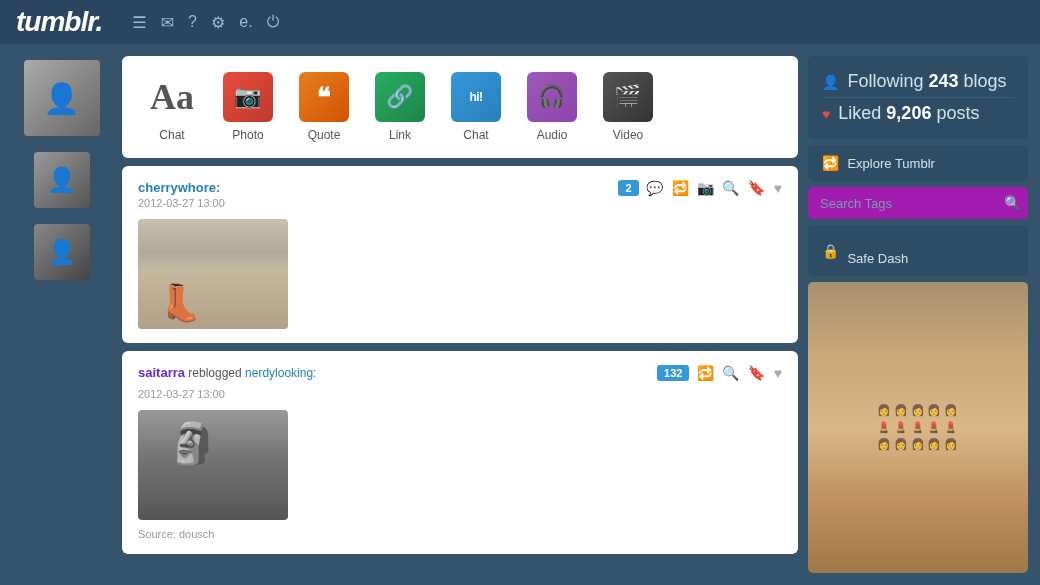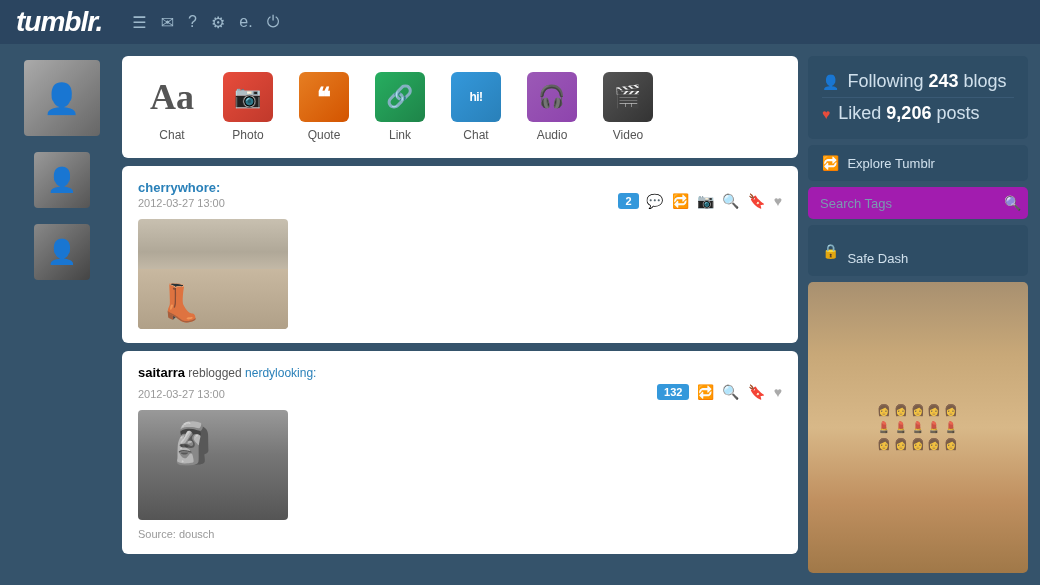--- a/index.html
+++ b/index.html
@@ -176,21 +176,21 @@
 
     
     .post-card {
       background: #fff;
       border-radius: 6px;
       padding: 14px 16px;
       color: #333;
     }
     .post-header {
       display: flex;
-      align-items: flex-end;
+      align-items: flex-start;
       justify-content: space-between;
       margin-bottom: 10px;
     }
     .post-author {
       font-size: 13px;
       font-weight: 600;
       color: #2980b9;
       cursor: pointer;
     }
     .post-timestamp {
@@ -435,21 +435,21 @@
 
           <div style="position:absolute;bottom:0;left:0;right:0;height:60px;background:linear-gradient(180deg,#c8b8a0,#b0a088);border-radius:0 0 4px 4px;"></div>
           <div style="position:absolute;bottom:5px;left:20px;font-size:36px;">👢</div>
         </div>
       </div>
     </div>
 
     <div class="post-card">
       <div class="post-header">
         <div>
-          <div class="post-reblog-line"><span class="post-author" style="color:#000000;font-weight:600;cursor:pointer;">saitarra</span> reblogged <a style="color:#2980b9;text-decoration:none;cursor:pointer;">nerdylooking:</a></div>
+          <div class="post-reblog-line"><span class="post-author" style="color:#6d28d9;font-weight:600;cursor:pointer;">saitarra</span> reblogged <a style="color:#2980b9;text-decoration:none;cursor:pointer;">nerdylooking:</a></div>
           <div class="post-timestamp">2012-03-27 13:00</div>
         </div>
         <div class="post-actions">
           <span class="post-count-badge">132</span>
           <span class="post-action-icon">🔁</span>
           <span class="post-action-icon">🔍</span>
           <span class="post-action-icon">🔖</span>
           <span class="post-action-icon">♥</span>
         </div>
       </div>

